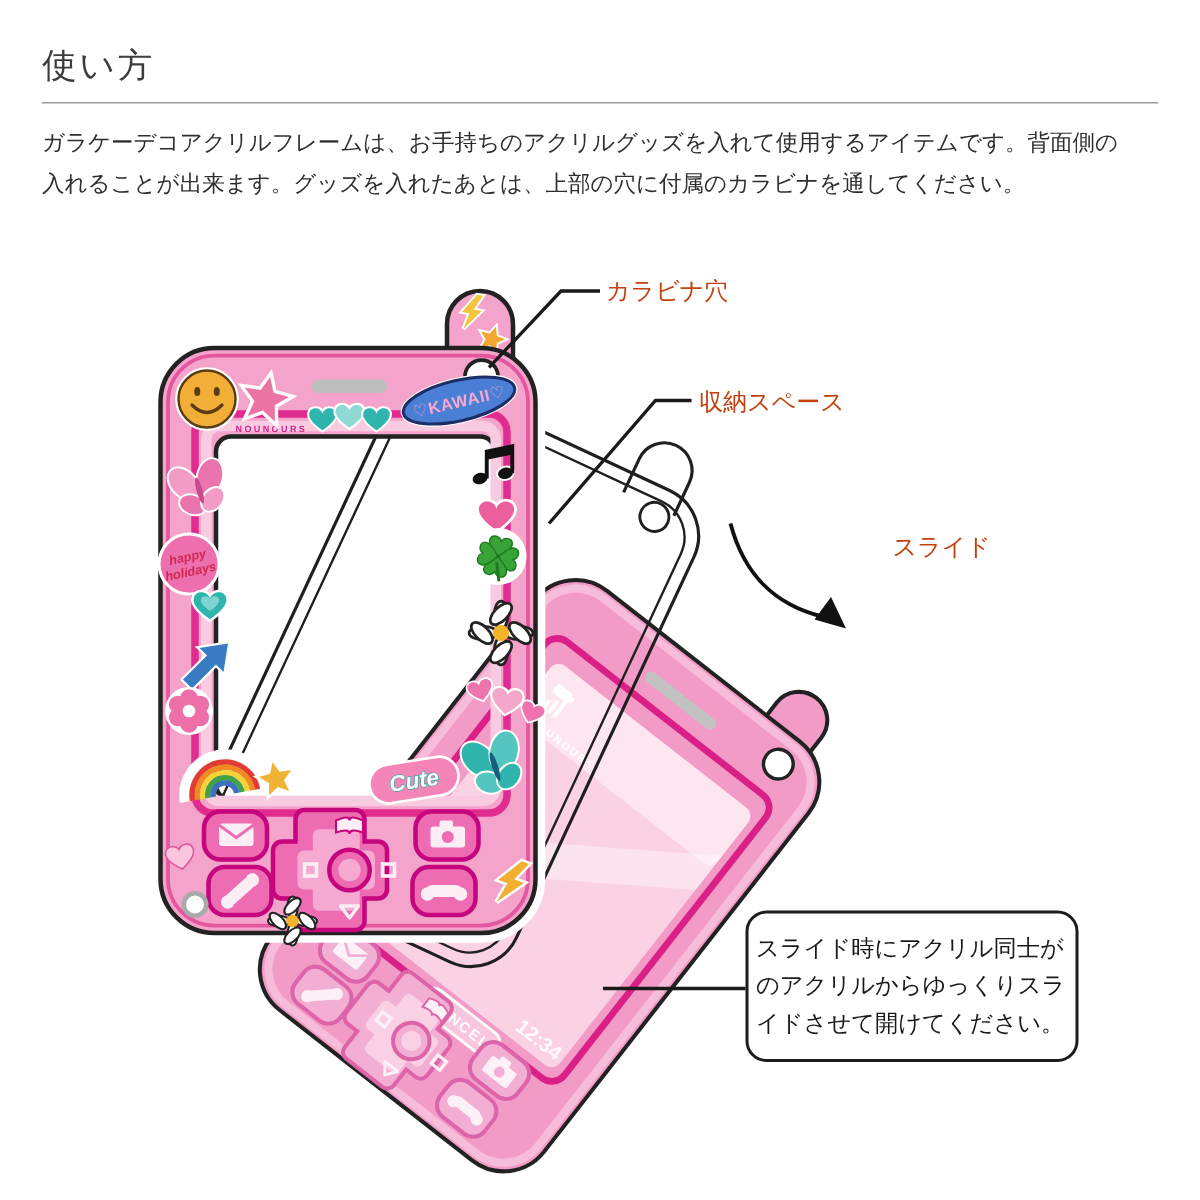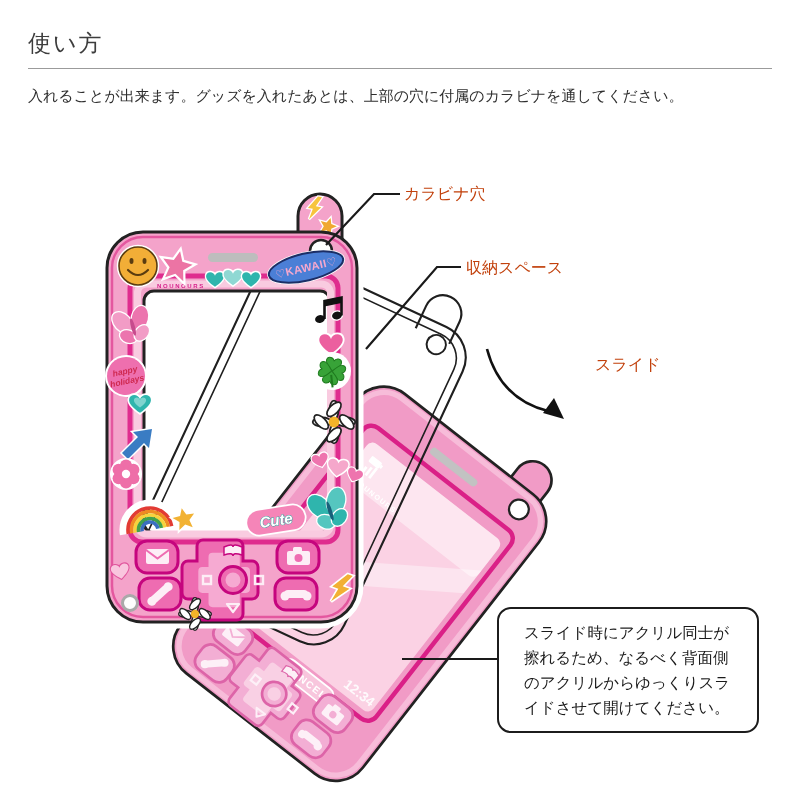--- a/index.html
+++ b/index.html
@@ -6,21 +6,21 @@
   .page{position:relative;width:800px;height:800px;background:#fff;overflow:hidden;
         font-family:"Liberation Sans","DejaVu Sans",sans-serif;}
   .title{position:absolute;left:28px;top:28px;font-size:23px;color:#3d3d3d;letter-spacing:2px;}
   .divider{position:absolute;left:28px;top:68px;width:744px;border-top:1px solid #9b9b9b;}
   .intro{position:absolute;left:28px;top:82px;width:760px;color:#2e2e2e;font-size:15px;
          line-height:27px;white-space:nowrap;}
   .callout{position:absolute;font-size:16px;color:#c2410c;font-weight:400;white-space:nowrap;}
   #lbl-carabiner{left:404px;top:184px;}
   #lbl-storage{left:466px;top:258px;text-align:center;}
   #lbl-slide{left:563px;top:355px;margin-left:32px;}
-  .notebox{position:absolute;left:497px;top:607px;width:208px;padding:11px 25px;
+  .notebox{position:absolute;left:497px;top:607px;width:208px;padding:11px 5px;
            border:2.5px solid #1c1c1c;border-radius:14px;background:#fff;
            font-size:15.5px;line-height:25px;color:#1a1a1a;}
   svg text{font-family:"Liberation Sans","DejaVu Sans",sans-serif;}
   .kp-front{--kp-main:#ee6cb1;--kp-dark:#c5057e;--kp-light:#f6aad2;--kp-glyph:#fdeef6;}
   .kp-back{--kp-main:#f3aed4;--kp-dark:#dd64a8;--kp-light:#f9d0e4;--kp-glyph:#fdf0f7;}
 </style>
 </head>
 <body>
 
 <div class="page">
@@ -246,26 +246,26 @@
     <g>
       <path d="M487,349 C496,383 516,403 548,411" fill="none" stroke="#111" stroke-width="2.6"></path>
       <polygon points="564,419 543,413 554,398" fill="#111"></polygon>
     </g>
   </svg>
 
   
   <div class="title">使い方</div>
   <div class="divider"></div>
   <div class="intro">
+    <div>ガラケーデコアクリルフレームは、お手持ちのアクリルグッズを入れて使用するアイテムです。背面側の</div>
     <div>入れることが出来ます。グッズを入れたあとは、上部の穴に付属のカラビナを通してください。</div>
   </div>
 
   <div class="callout" id="lbl-carabiner">カラビナ穴</div>
   <div class="callout" id="lbl-storage">収納スペース</div>
   <div class="callout" id="lbl-slide">スライド</div>
 
   <div class="notebox">
     <div>スライド時にアクリル同士が</div>
-    <div>擦れるため、なるべく背面側</div>
     <div>のアクリルからゆっくりスラ</div>
     <div>イドさせて開けてください。</div>
   </div>
 </div>
 
 </body></html>

